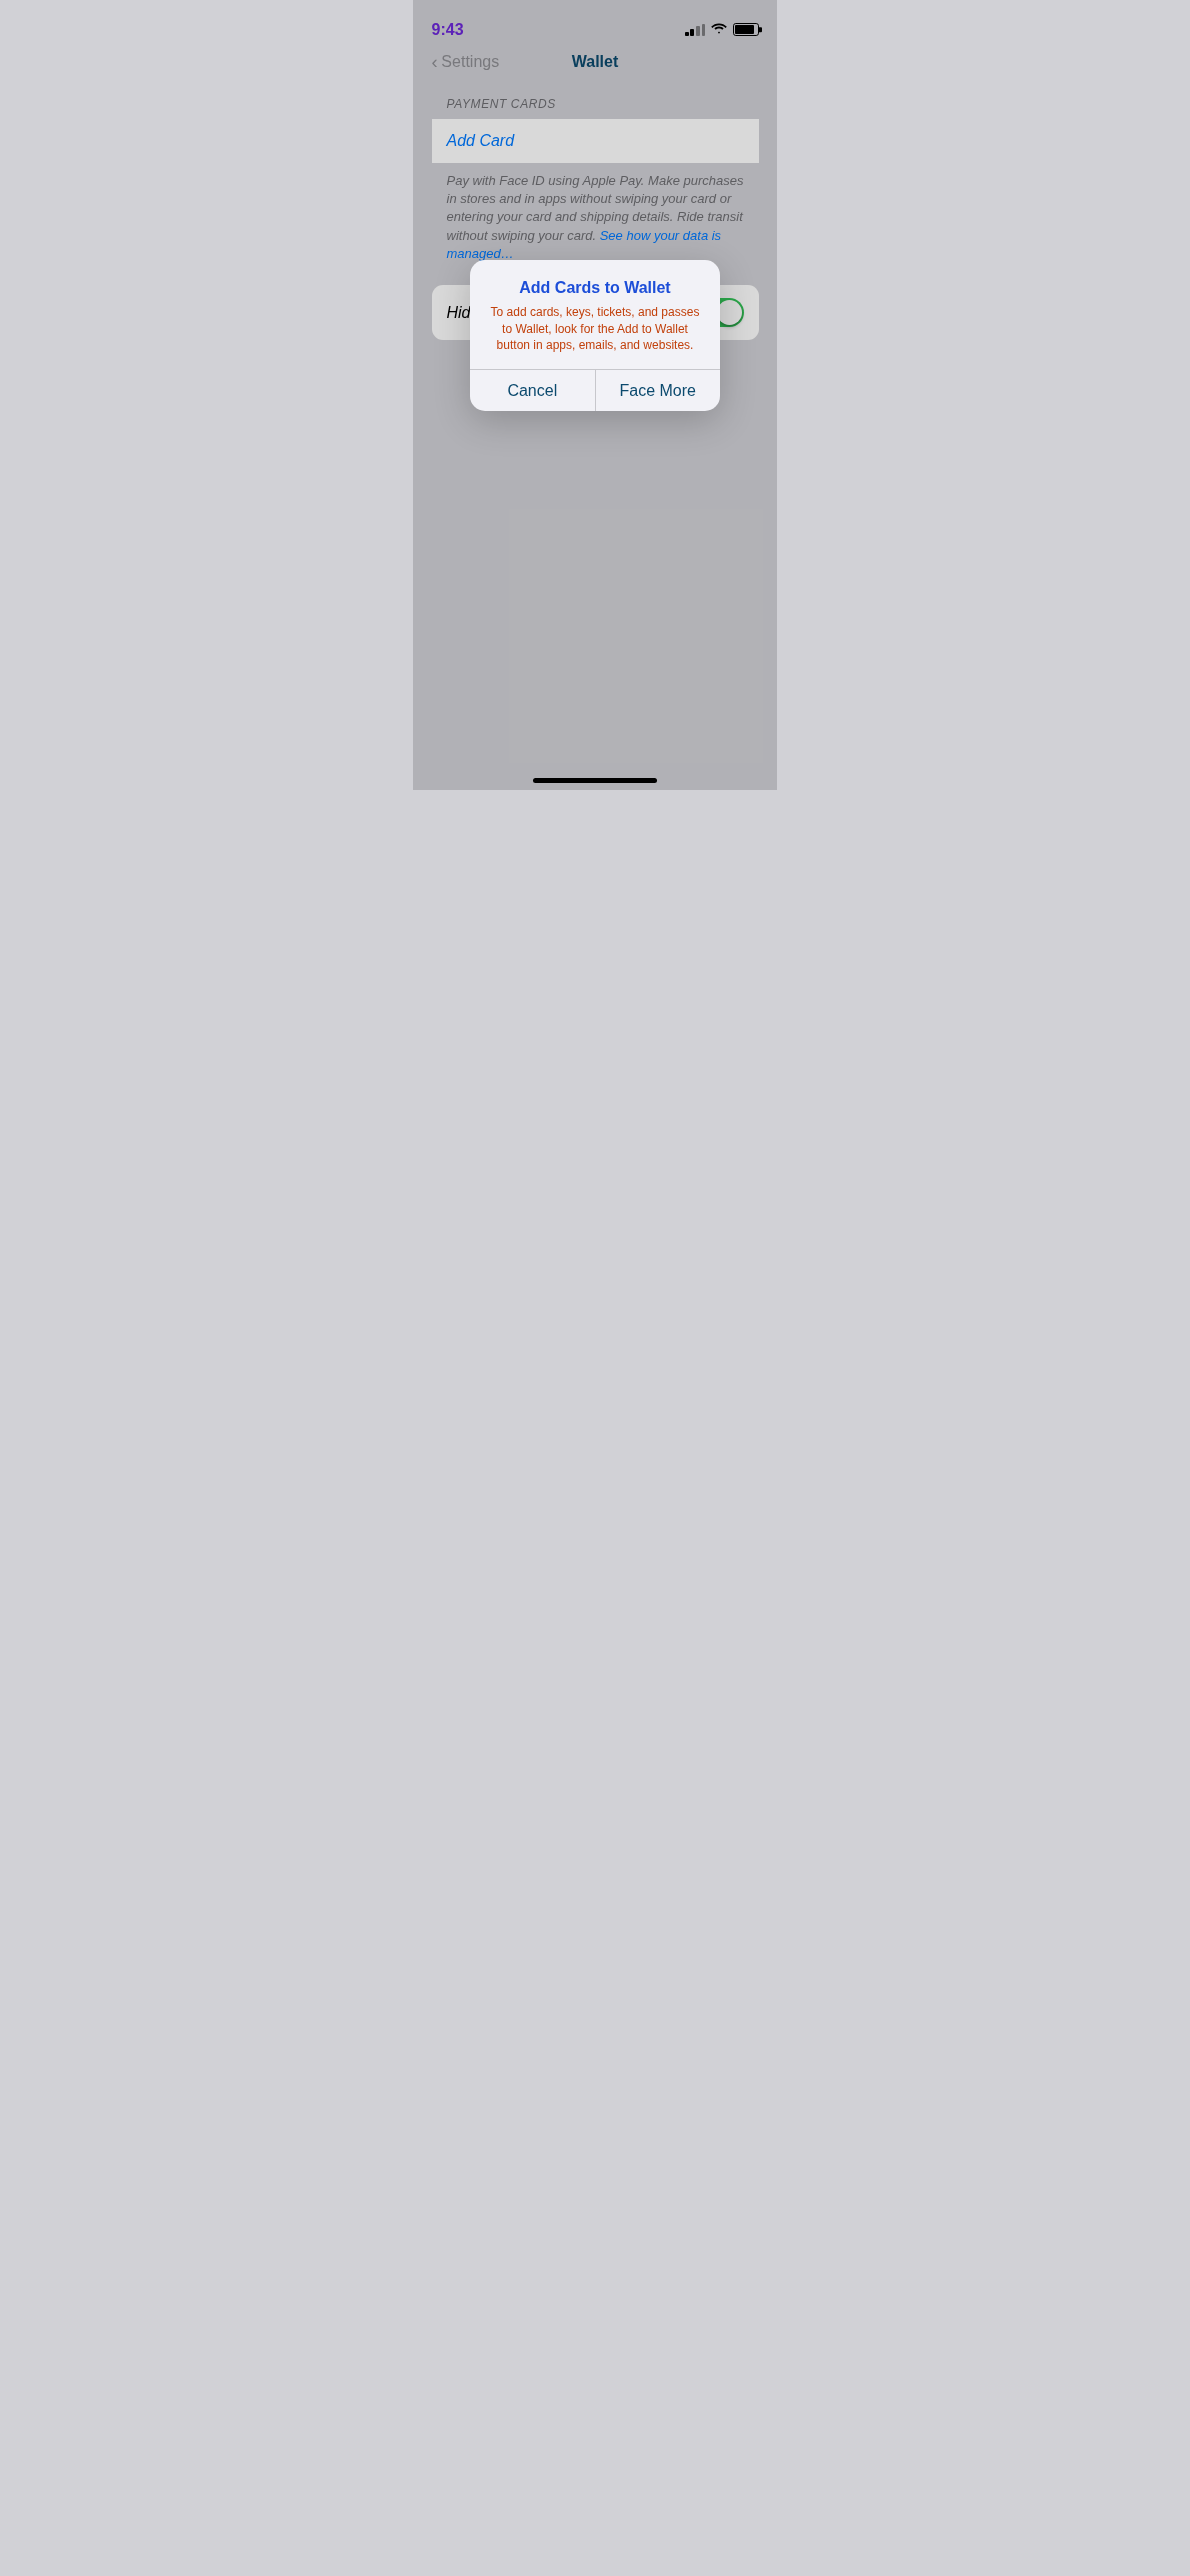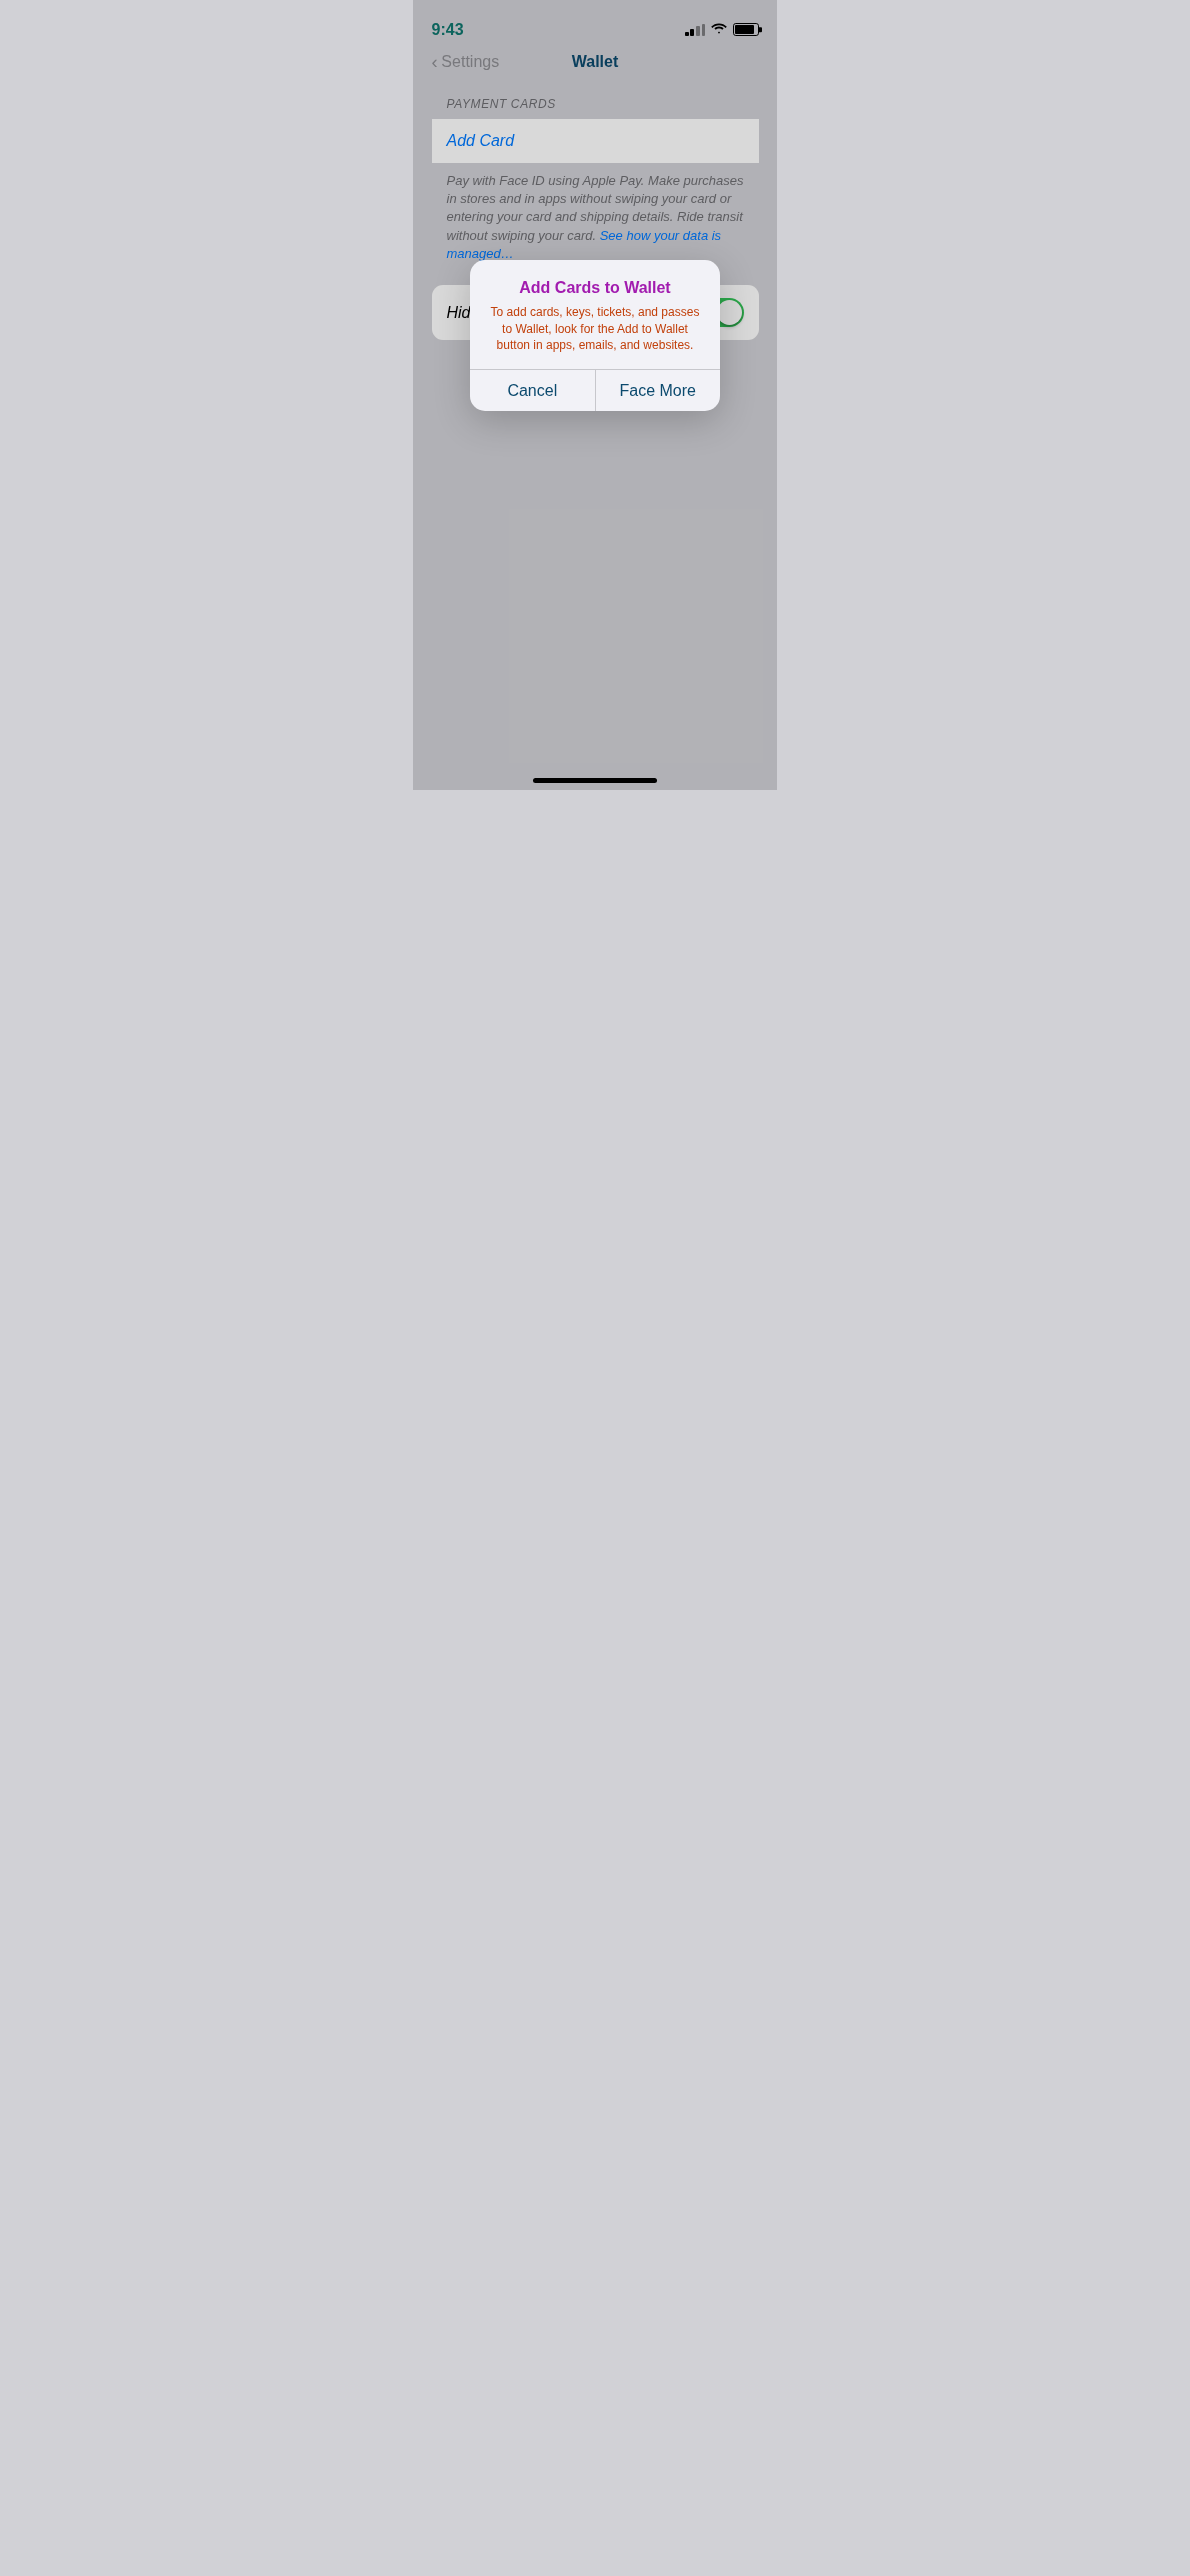--- a/index.html
+++ b/index.html
@@ -24,21 +24,21 @@
       display: flex;
       justify-content: space-between;
       align-items: center;
       padding: 13px 18.5px 0 18.5px;
       height: 46px;
     }
 
     .status-time {
       font-size: 16px;
       font-weight: 600;
-      color: #0f766e;
+      color: #6d28d9;
     }
 
     .status-icons {
       display: flex;
       align-items: center;
       gap: 5.6px;
     }
 
     .signal-bars {
       display: flex;
@@ -224,21 +224,21 @@
     }
 
     .alert-content {
       padding: 18.5px 15px 15px 15px;
       text-align: center;
     }
 
     .alert-title {
       font-size: 16px;
       font-weight: 700;
-      color: #a21caf;
+      color: #1d4ed8;
       margin-bottom: 7.4px;
     }
 
     .alert-message {
       font-size: 12px;
       color: #c2410c;
       line-height: 1.4;
     }
 
     .alert-divider {

